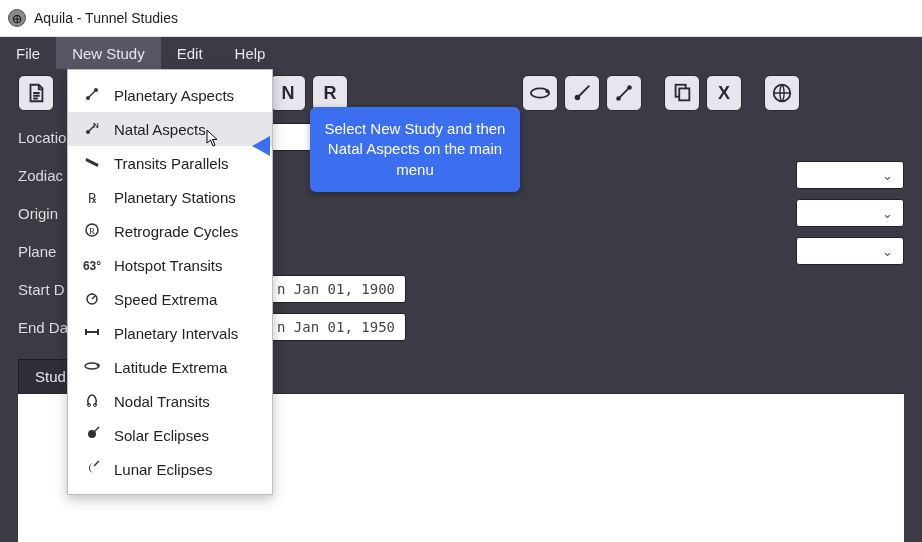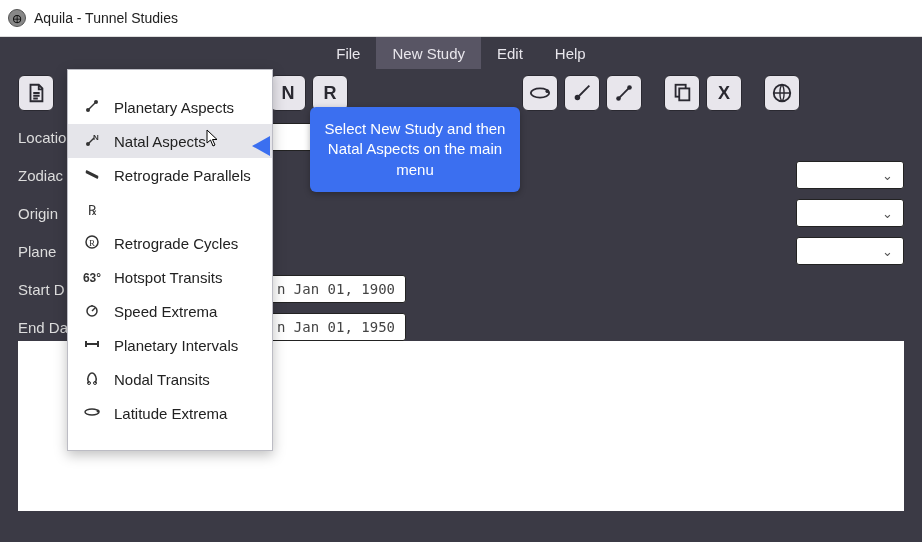--- a/index.html
+++ b/index.html
@@ -33,21 +33,20 @@
   .app {
     background: #3b3a45;
     height: 505px;
     color: #ddd;
     position: relative;
   }
   .menubar {
     display: flex;
     height: 32px;
     align-items: stretch;
-    justify-content: center;
   }
   .menubar-item {
     padding: 0 16px;
     display: flex;
     align-items: center;
     cursor: pointer;
     color: #e8e6ec;
     font-size: 15px;
   }
   .menubar-item.active {
@@ -126,21 +125,21 @@
   
   .dropdown {
     position: absolute;
     top: 32px;
     left: 67px;
     width: 206px;
     background: #fff;
     border: 1px solid #bcbcc4;
     box-shadow: 0 4px 12px rgba(0,0,0,.25);
     z-index: 100;
-    padding: 20px 0;
+    padding: 8px 0;
   }
   .menu-item {
     height: 34px;
     display: flex;
     align-items: center;
     gap: 12px;
     padding: 0 14px;
     color: #222;
     cursor: pointer;
     font-size: 15px;
@@ -289,20 +288,23 @@
       </div>
     </div>
     <div class="form-row">
       <div class="form-label form-label-narrow">End Da</div>
       <div class="textfield datefield" style="margin-left:28px">
         <span style="margin-left:auto">n Jan 01, 1950</span>
       </div>
     </div>
   </div>
 
+  <div class="tabstrip">
+    <div class="tab">Stud</div>
+  </div>
   <div class="tab-content"></div>
 
   <div class="dropdown" id="dropdown">
       <div class="menu-item">
         <span class="mi-icon"><svg width="16" height="16" viewBox="0 0 16 16">
             <circle cx="4" cy="12" r="2" fill="#333"></circle>
             <circle cx="12" cy="4" r="2" fill="#333"></circle>
             <line x1="5" y1="11" x2="11" y2="5" stroke="#333" stroke-width="1.5"></line>
           </svg></span>
         <span>Planetary Aspects</span>
@@ -313,24 +315,25 @@
             <text x="9" y="8" font-size="8" font-weight="bold" fill="#333">N</text>
             <line x1="5" y1="11" x2="10" y2="6" stroke="#333" stroke-width="1.5"></line>
           </svg></span>
         <span>Natal Aspects</span>
       </div>
       <div class="menu-item">
         <span class="mi-icon"><svg width="16" height="16" viewBox="0 0 16 16">
             <line x1="2" y1="5" x2="14" y2="11" stroke="#333" stroke-width="2"></line>
             <line x1="2" y1="10" x2="14" y2="16" stroke="#333" stroke-width="2" transform="translate(0,-4)"></line>
           </svg></span>
-        <span>Retrograde Parallels</span>
+        <span>Transits Parallels</span>
       </div>
       <div class="menu-item">
         <span class="mi-icon"><span style="font-family:serif;font-size:14px">℞</span></span>
+        <span>Planetary Stations</span>
       </div>
       <div class="menu-item">
         <span class="mi-icon"><svg width="16" height="16" viewBox="0 0 16 16">
             <circle cx="8" cy="8" r="6" fill="none" stroke="#333" stroke-width="1.5"></circle>
             <text x="5" y="12" font-size="9" font-family="serif" fill="#333">R</text>
           </svg></span>
         <span>Retrograde Cycles</span>
       </div>
       <div class="menu-item">
         <span class="mi-icon"><span style="font-size:12px;font-weight:bold">63°</span></span>
@@ -347,32 +350,46 @@
       <div class="menu-item">
         <span class="mi-icon"><svg width="16" height="16" viewBox="0 0 16 16">
             <line x1="2" y1="8" x2="14" y2="8" stroke="#333" stroke-width="2"></line>
             <line x1="2" y1="5" x2="2" y2="11" stroke="#333" stroke-width="2"></line>
             <line x1="14" y1="5" x2="14" y2="11" stroke="#333" stroke-width="2"></line>
           </svg></span>
         <span>Planetary Intervals</span>
       </div>
       <div class="menu-item">
         <span class="mi-icon"><svg width="16" height="16" viewBox="0 0 16 16">
+            <ellipse cx="8" cy="8" rx="7" ry="3" fill="none" stroke="#333" stroke-width="1.5"></ellipse>
+            <circle cx="14" cy="7" r="1.5" fill="#333"></circle>
+          </svg></span>
+        <span>Latitude Extrema</span>
+      </div>
+      <div class="menu-item">
+        <span class="mi-icon"><svg width="16" height="16" viewBox="0 0 16 16">
             <path d="M5 13 a4 6 0 1 1 6 0" fill="none" stroke="#333" stroke-width="1.5"></path>
             <circle cx="5" cy="13" r="1.5" fill="none" stroke="#333"></circle>
             <circle cx="11" cy="13" r="1.5" fill="none" stroke="#333"></circle>
           </svg></span>
         <span>Nodal Transits</span>
       </div>
       <div class="menu-item">
         <span class="mi-icon"><svg width="16" height="16" viewBox="0 0 16 16">
-            <ellipse cx="8" cy="8" rx="7" ry="3" fill="none" stroke="#333" stroke-width="1.5"></ellipse>
-            <circle cx="14" cy="7" r="1.5" fill="#333"></circle>
-          </svg></span>
-        <span>Latitude Extrema</span>
+            <circle cx="8" cy="8" r="4" fill="#333"></circle>
+            <line x1="15" y1="1" x2="9" y2="7" stroke="#333" stroke-width="1.5"></line>
+          </svg></span>
+        <span>Solar Eclipses</span>
+      </div>
+      <div class="menu-item">
+        <span class="mi-icon"><svg width="16" height="16" viewBox="0 0 16 16">
+            <path d="M10 3 a5 5 0 1 0 0 10 a4 5 0 0 1 0 -10" fill="#333"></path>
+            <line x1="15" y1="1" x2="10" y2="6" stroke="#333" stroke-width="1.5"></line>
+          </svg></span>
+        <span>Lunar Eclipses</span>
       </div>
     </div>
 
   <svg class="cursor-arrow" viewBox="0 0 14 18">
     <path d="M1 1 L1 14 L4.5 11 L7 17 L9 16 L6.5 10.5 L11 10.5 Z" fill="#fff" stroke="#000" stroke-width="1"></path>
   </svg>
 
   <svg class="callout-arrow" width="70" height="46">
     <path d="M70 23 L18 23 L18 13 L0 23 L18 33 L18 23" fill="#3b6ff0"></path>
   </svg>

